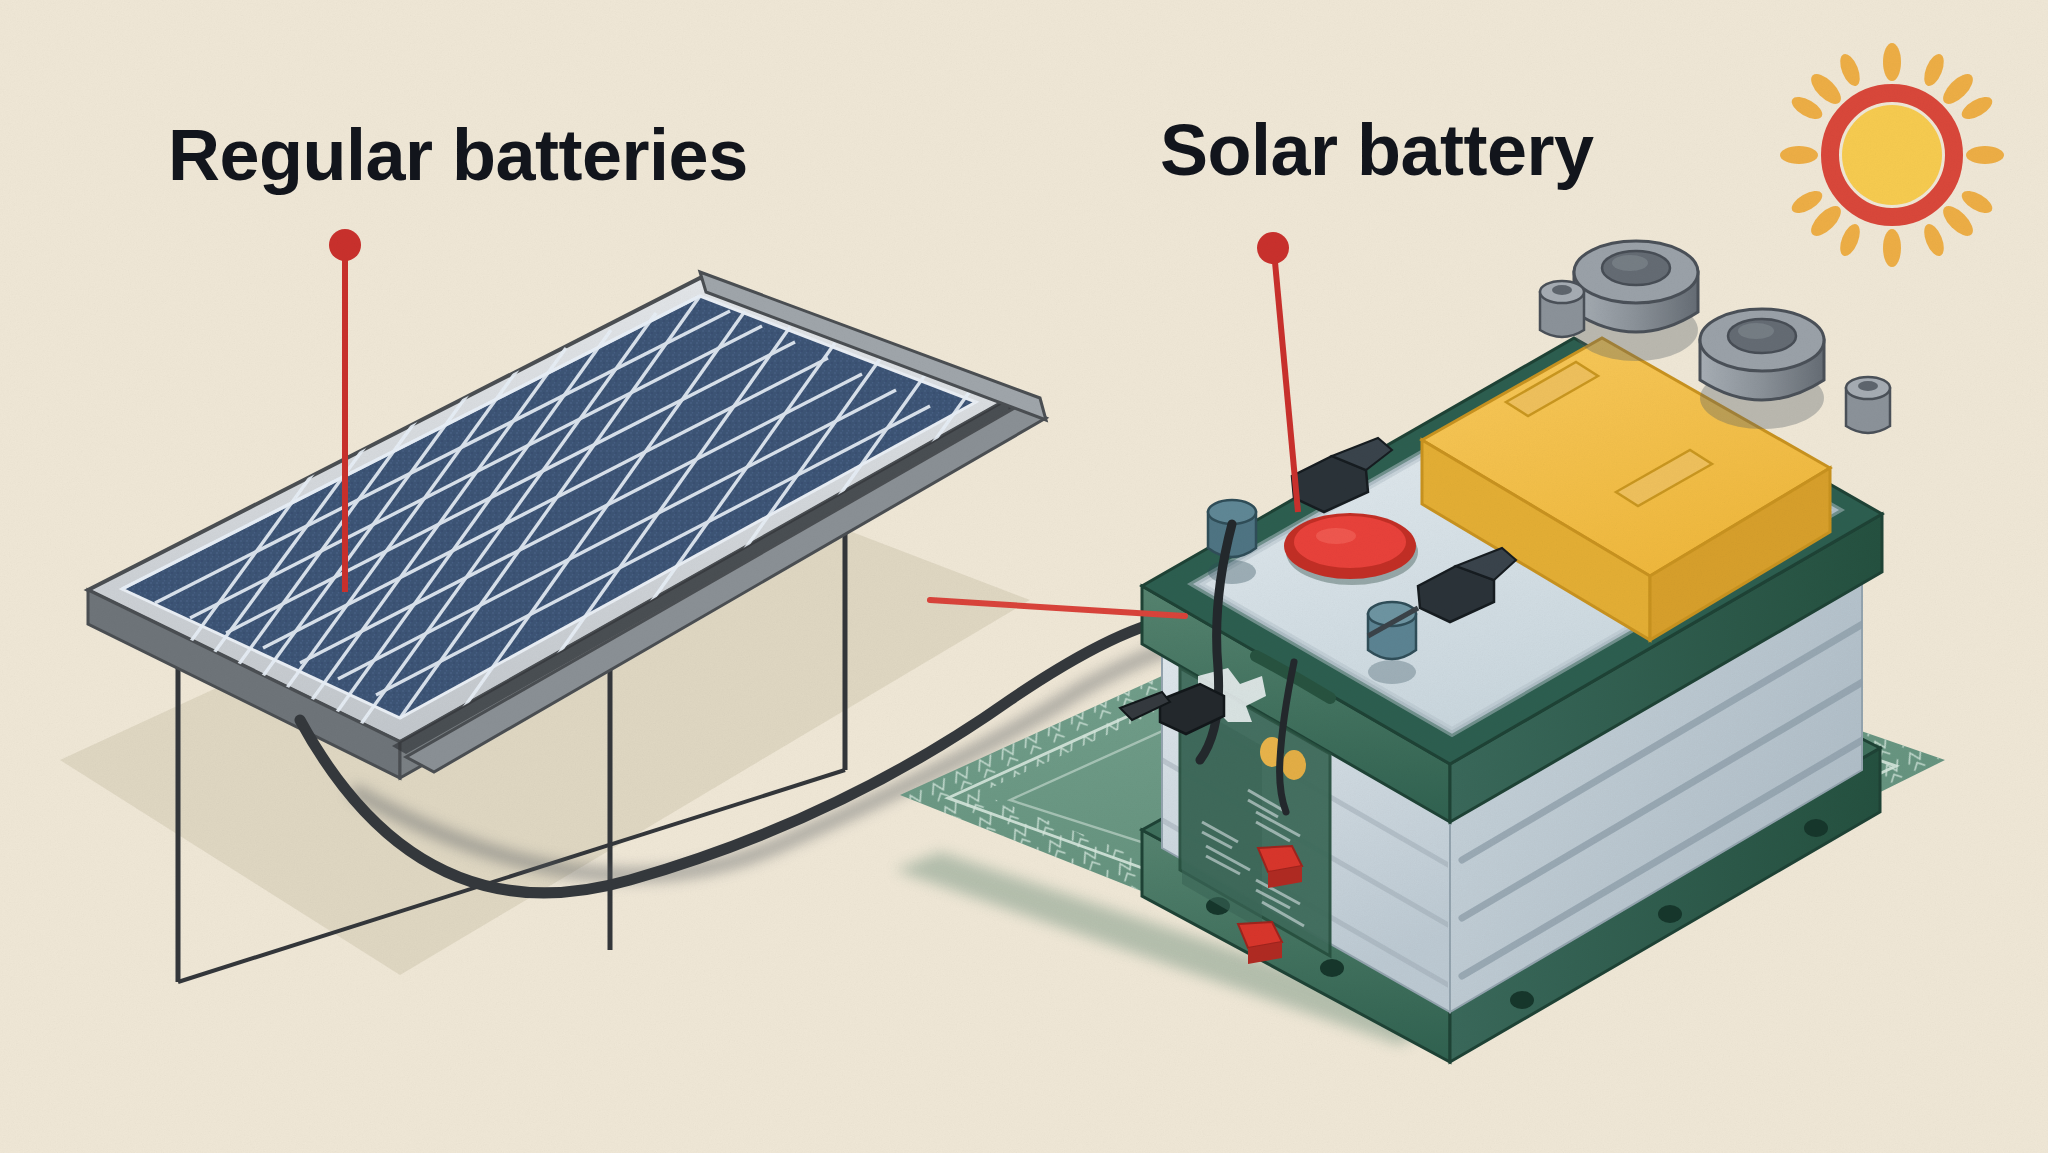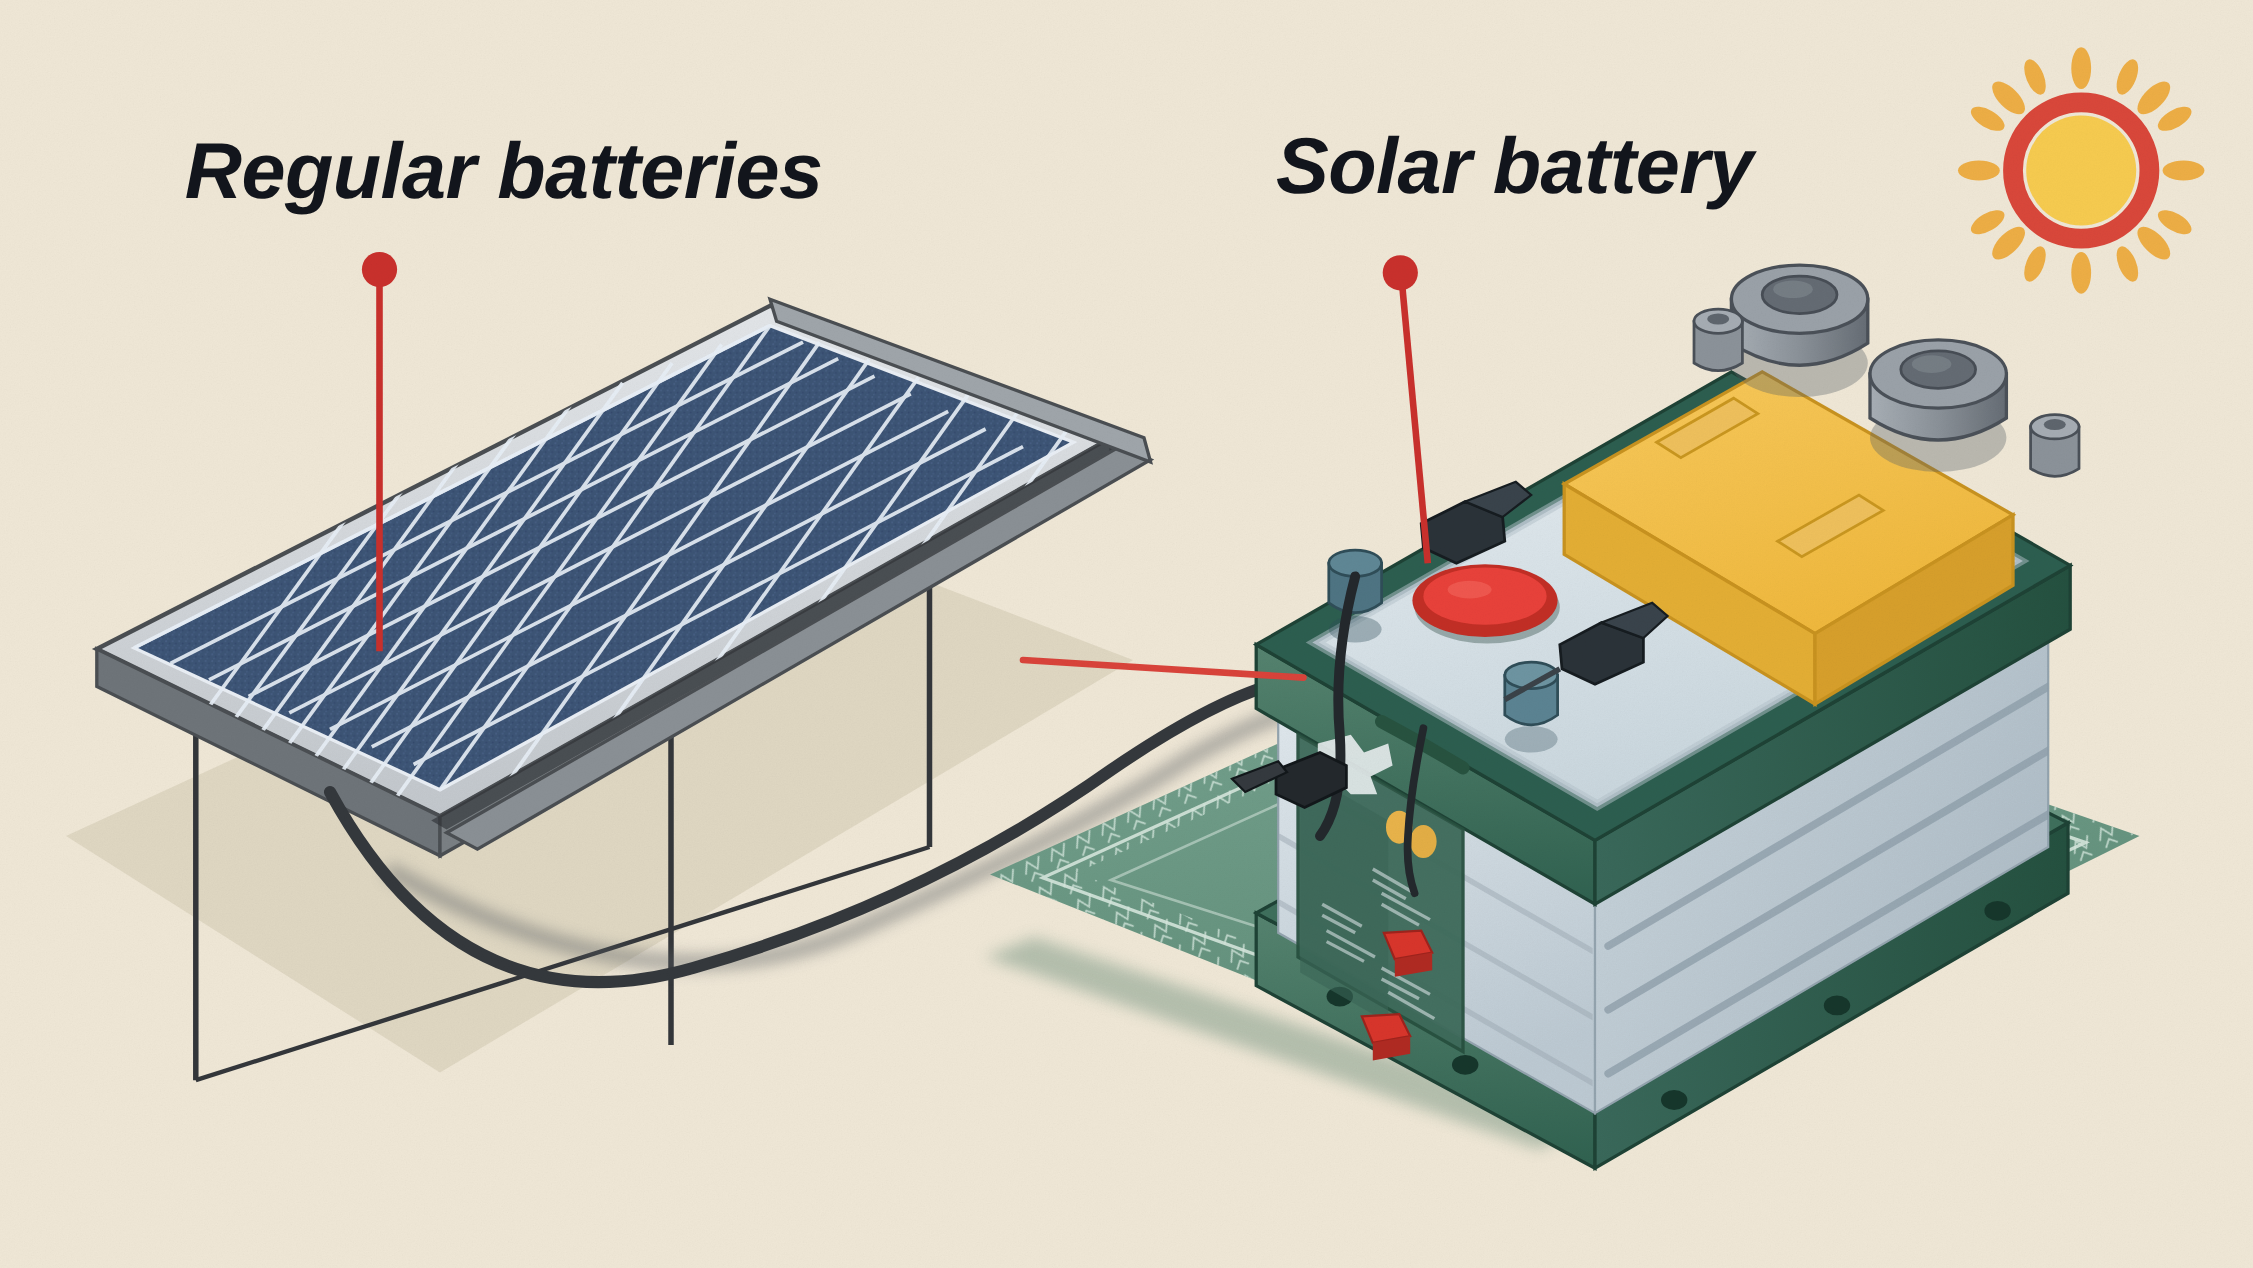--- a/index.html
+++ b/index.html
@@ -1,20 +1,20 @@
 <!DOCTYPE html>
 <html><head>
 <meta charset="utf-8">
 <style>
   html,body{margin:0;padding:0;background:#efe7d6;}
   body{
     width:2048px;height:1153px;overflow:hidden;position:relative;
     font-family:"Liberation Sans","DejaVu Sans",sans-serif;
   }
-  #stage{position:absolute;inset:0;width:2048px;height:1002px;font-style:italic;}
+  #stage{position:absolute;inset:0;width:2048px;height:1002px;}
   #stage svg{display:block;width:2048px;height:1153px;}
 
   .label-text{
     font-family:"Liberation Sans","DejaVu Sans",sans-serif;
     font-size:72px;font-weight:700;fill:#12151c;letter-spacing:-0.5px;
   }
   .noise{position:absolute;inset:0;pointer-events:none;opacity:.40;mix-blend-mode:multiply;}
 </style>
 </head>
 <body>

